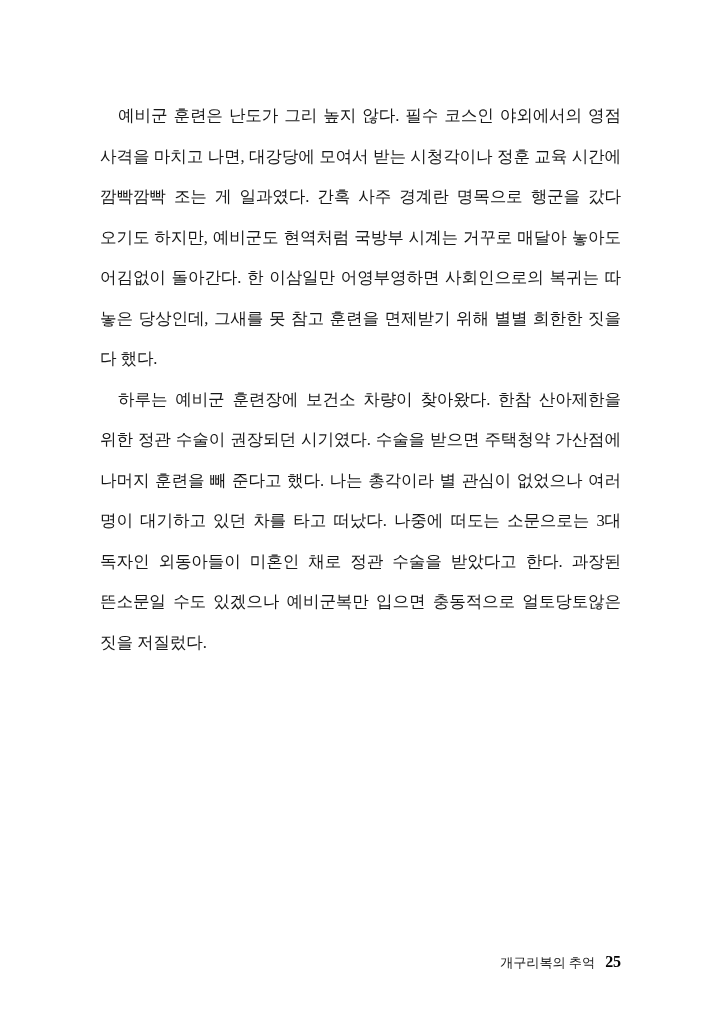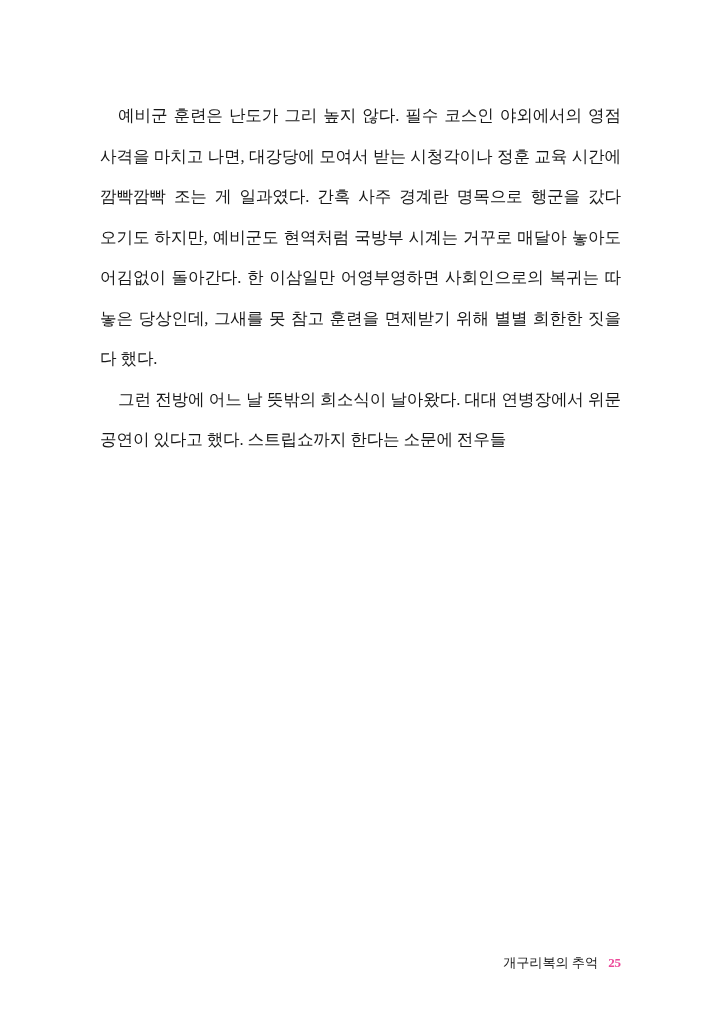--- a/index.html
+++ b/index.html
@@ -44,34 +44,34 @@
     color: #1a1a1a;
     letter-spacing: -0.1px;
   }
   .footer .chapter {
     display: inline;
     text-align: right;
   }
   .footer .pageno {
     display: inline;
     margin-left: 7px;
-    font-size: 13px;
+    font-size: 16px;
     font-weight: bold;
-    color: #ec4899;
+    color: #000000;
     font-family: Liberation Serif, serif;
   }
 </style>
 </head>
 <body>
 
 <div class="page">
 
   <div class="body-text">
     <p class="para">예비군 훈련은 난도가 그리 높지 않다. 필수 코스인 야외에서의 영점 사격을 마치고 나면, 대강당에 모여서 받는 시청각이나 정훈 교육 시간에 깜빡깜빡 조는 게 일과였다. 간혹 사주 경계란 명목으로 행군을 갔다 오기도 하지만, 예비군도 현역처럼 국방부 시계는 거꾸로 매달아 놓아도 어김없이 돌아간다. 한 이삼일만 어영부영하면 사회인으로의 복귀는 따 놓은 당상인데, 그새를 못 참고 훈련을 면제받기 위해 별별 희한한 짓을 다 했다.</p>
-    <p class="para">그런 전방에 어느 날 뜻밖의 희소식이 날아왔다. 대대 연병장에서 위문 공연이 있다고 했다. 스트립쇼까지 한다는 소문에 전우들</p>
+    <p class="para">하루는 예비군 훈련장에 보건소 차량이 찾아왔다. 한참 산아제한을 위한 정관 수술이 권장되던 시기였다. 수술을 받으면 주택청약 가산점에 나머지 훈련을 빼 준다고 했다. 나는 총각이라 별 관심이 없었으나 여러 명이 대기하고 있던 차를 타고 떠났다. 나중에 떠도는 소문으로는 3대 독자인 외동아들이 미혼인 채로 정관 수술을 받았다고 한다. 과장된 뜬소문일 수도 있겠으나 예비군복만 입으면 충동적으로 얼토당토않은 짓을 저질렀다.</p>
   </div>
 
   <div class="footer">
     <span class="chapter">개구리복의 추억</span>
     <span class="pageno">25</span>
   </div>
 
 </div>
 
 </body></html>

